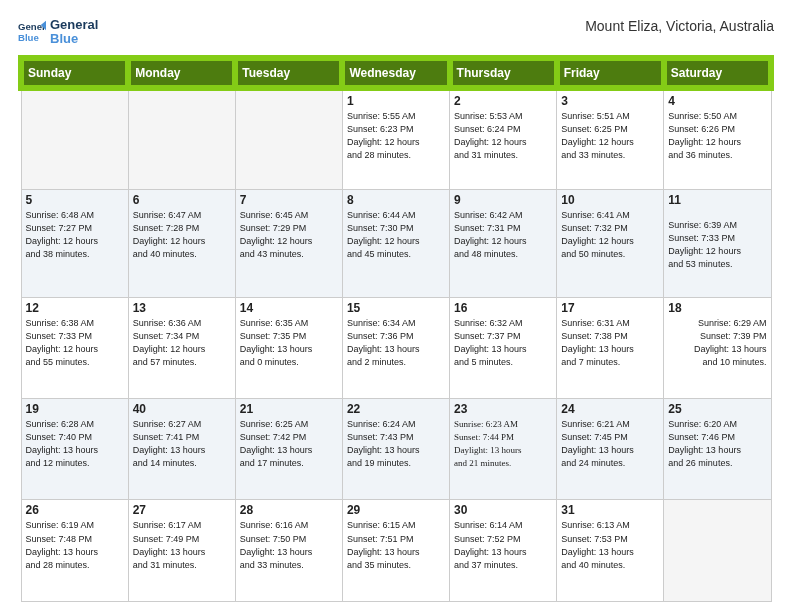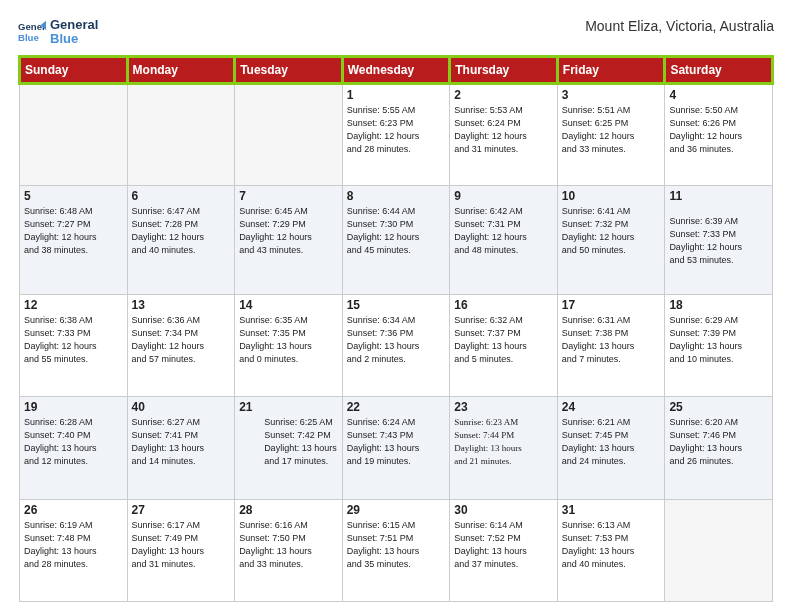--- a/index.html
+++ b/index.html
@@ -45,27 +45,27 @@
       color: #333;
     }
     .calendar {
       flex: 1;
       border: 1px solid #ccc;
       border-collapse: collapse;
       width: 100%;
       table-layout: fixed;
     }
     .calendar th {
-      background: #b91c1c;
+      background: #4d7c0f;
       color: #fff;
       font-size: 12px;
       font-weight: bold;
       padding: 5px 4px;
       text-align: left;
-      border: 3px solid #84cc16;
+      border: 6px solid #84cc16;
     }
     .calendar td {
       border: 1px solid #ccc;
       vertical-align: top;
       padding: 3px 4px;
       font-size: 9.5px;
       color: #222;
       height: 80px;
     }
     .calendar td.empty {
@@ -242,21 +242,21 @@
           </td>
           <td>
             <span class="day-num">17</span>
             <div class="day-info" style="white-space: pre-line;">Sunrise: 6:31 AM
 Sunset: 7:38 PM
 Daylight: 13 hours
 and 7 minutes.</div>
           </td>
           <td>
             <span class="day-num">18</span>
-            <div class="day-info" style="white-space: pre-line;">Sunrise: 6:29 AM
+            <div class="day-info" style="white-space: pre-line; text-align: right;">Sunrise: 6:29 AM
 Sunset: 7:39 PM
 Daylight: 13 hours
 and 10 minutes.</div>
           </td>
         </tr>
         <tr class="row-alt">
           <td>
             <span class="day-num">19</span>
             <div class="day-info" style="white-space: pre-line;">Sunrise: 6:28 AM
 Sunset: 7:40 PM
@@ -265,21 +265,21 @@
           </td>
           <td>
             <span class="day-num">40</span>
             <div class="day-info" style="white-space: pre-line;">Sunrise: 6:27 AM
 Sunset: 7:41 PM
 Daylight: 13 hours
 and 14 minutes.</div>
           </td>
           <td>
             <span class="day-num">21</span>
-            <div class="day-info" style="white-space: pre-line; margin-left: 25px;">Sunrise: 6:25 AM
+            <div class="day-info" style="white-space: pre-line;">Sunrise: 6:25 AM
 Sunset: 7:42 PM
 Daylight: 13 hours
 and 17 minutes.</div>
           </td>
           <td>
             <span class="day-num">22</span>
             <div class="day-info" style="white-space: pre-line;">Sunrise: 6:24 AM
 Sunset: 7:43 PM
 Daylight: 13 hours
 and 19 minutes.</div>

